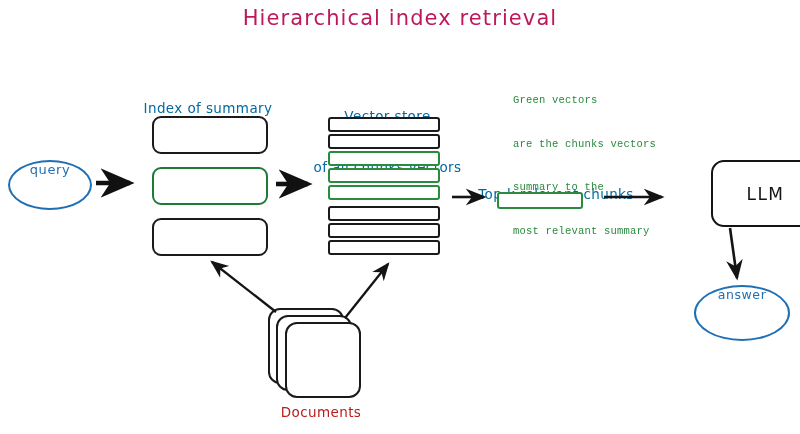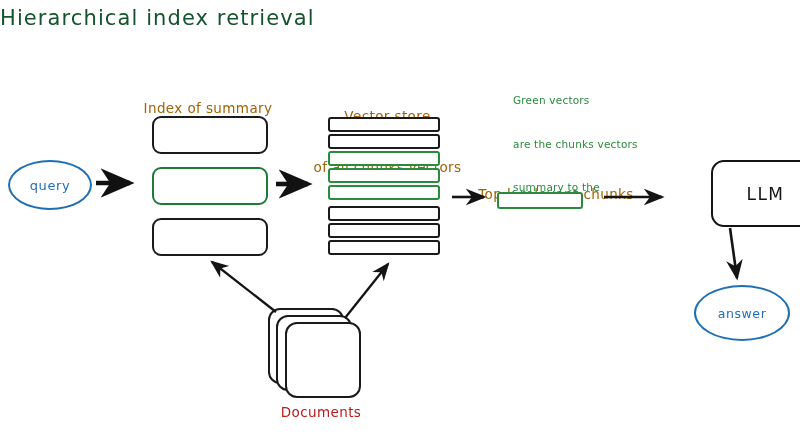--- a/index.html
+++ b/index.html
@@ -21,40 +21,41 @@
     font-family: "DejaVu Sans", sans-serif;
     letter-spacing: 0.4px;
     color: #1a1a1a;
     white-space: pre;
   }
   #title {
     position: absolute;
     left: 0;
     top: 6px;
     width: 800px;
+    text-align: center;
     font-size: 21px;
     letter-spacing: 1.1px;
-    color: #14532d;
+    color: #be185d;
   }
   .caption {
     position: absolute;
     text-align: center;
     font-size: 13.5px;
     line-height: 17px;
-    color: #a16207;
+    color: #0369a1;
   }
   .caption-line { display: block; }
 
   
   .node-ellipse {
     position: absolute;
     border: 2.2px solid #1f6fb5;
     border-radius: 50%;
     display: flex;
-    align-items: center;
+    align-items: flex-start;
     justify-content: center;
     color: #1f6fb5;
     font-size: 13px;
     letter-spacing: 0.6px;
     background: transparent;
   }
   #query-node { left: 8px; top: 160px; width: 80px; height: 46px; }
   #answer-node { left: 694px; top: 285px; width: 92px; height: 52px; font-size: 12.5px; }
 
   
@@ -95,20 +96,21 @@
 
   
   #green-note {
     position: absolute;
     left: 513px;
     top: 64px;
     color: #2a8a3e;
     font-size: 10.5px;
     line-height: 14.5px;
     letter-spacing: 0.2px;
+    font-family: Liberation Mono, monospace;
   }
   #green-note span { display: block; }
 
   
   #llm-box {
     position: absolute;
     left: 679px;
     top: 160px;
     width: 105px;
     height: 63px;
@@ -173,20 +175,21 @@
   </div>
 
   <div class="caption hand" style="left:466px; top:152px; width:180px;">
     <span class="caption-line">Top k relevant chunks</span>
   </div>
 
   <div id="green-note" class="hand">
     <span>Green vectors</span>
     <span>are the chunks vectors</span>
     <span>summary to the</span>
+    <span>most relevant summary</span>
   </div>
 
   <div id="query-node" class="node-ellipse hand">
     <span>query</span>
   </div>
 
   <div class="summary-box" style="top:116px;"></div>
   <div class="summary-box green" style="top:167px;"></div>
   <div class="summary-box" style="top:218px;"></div>
 

